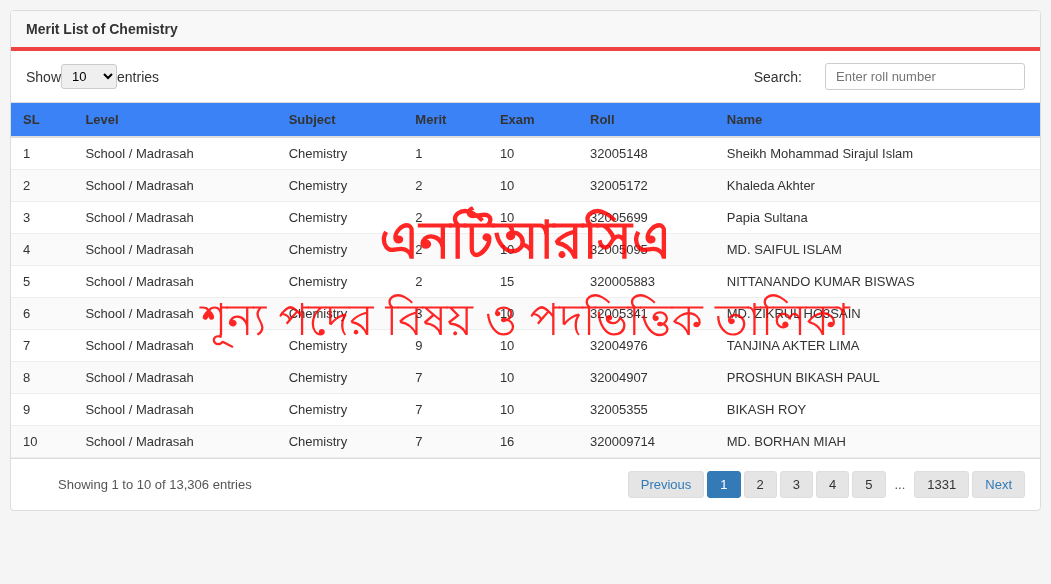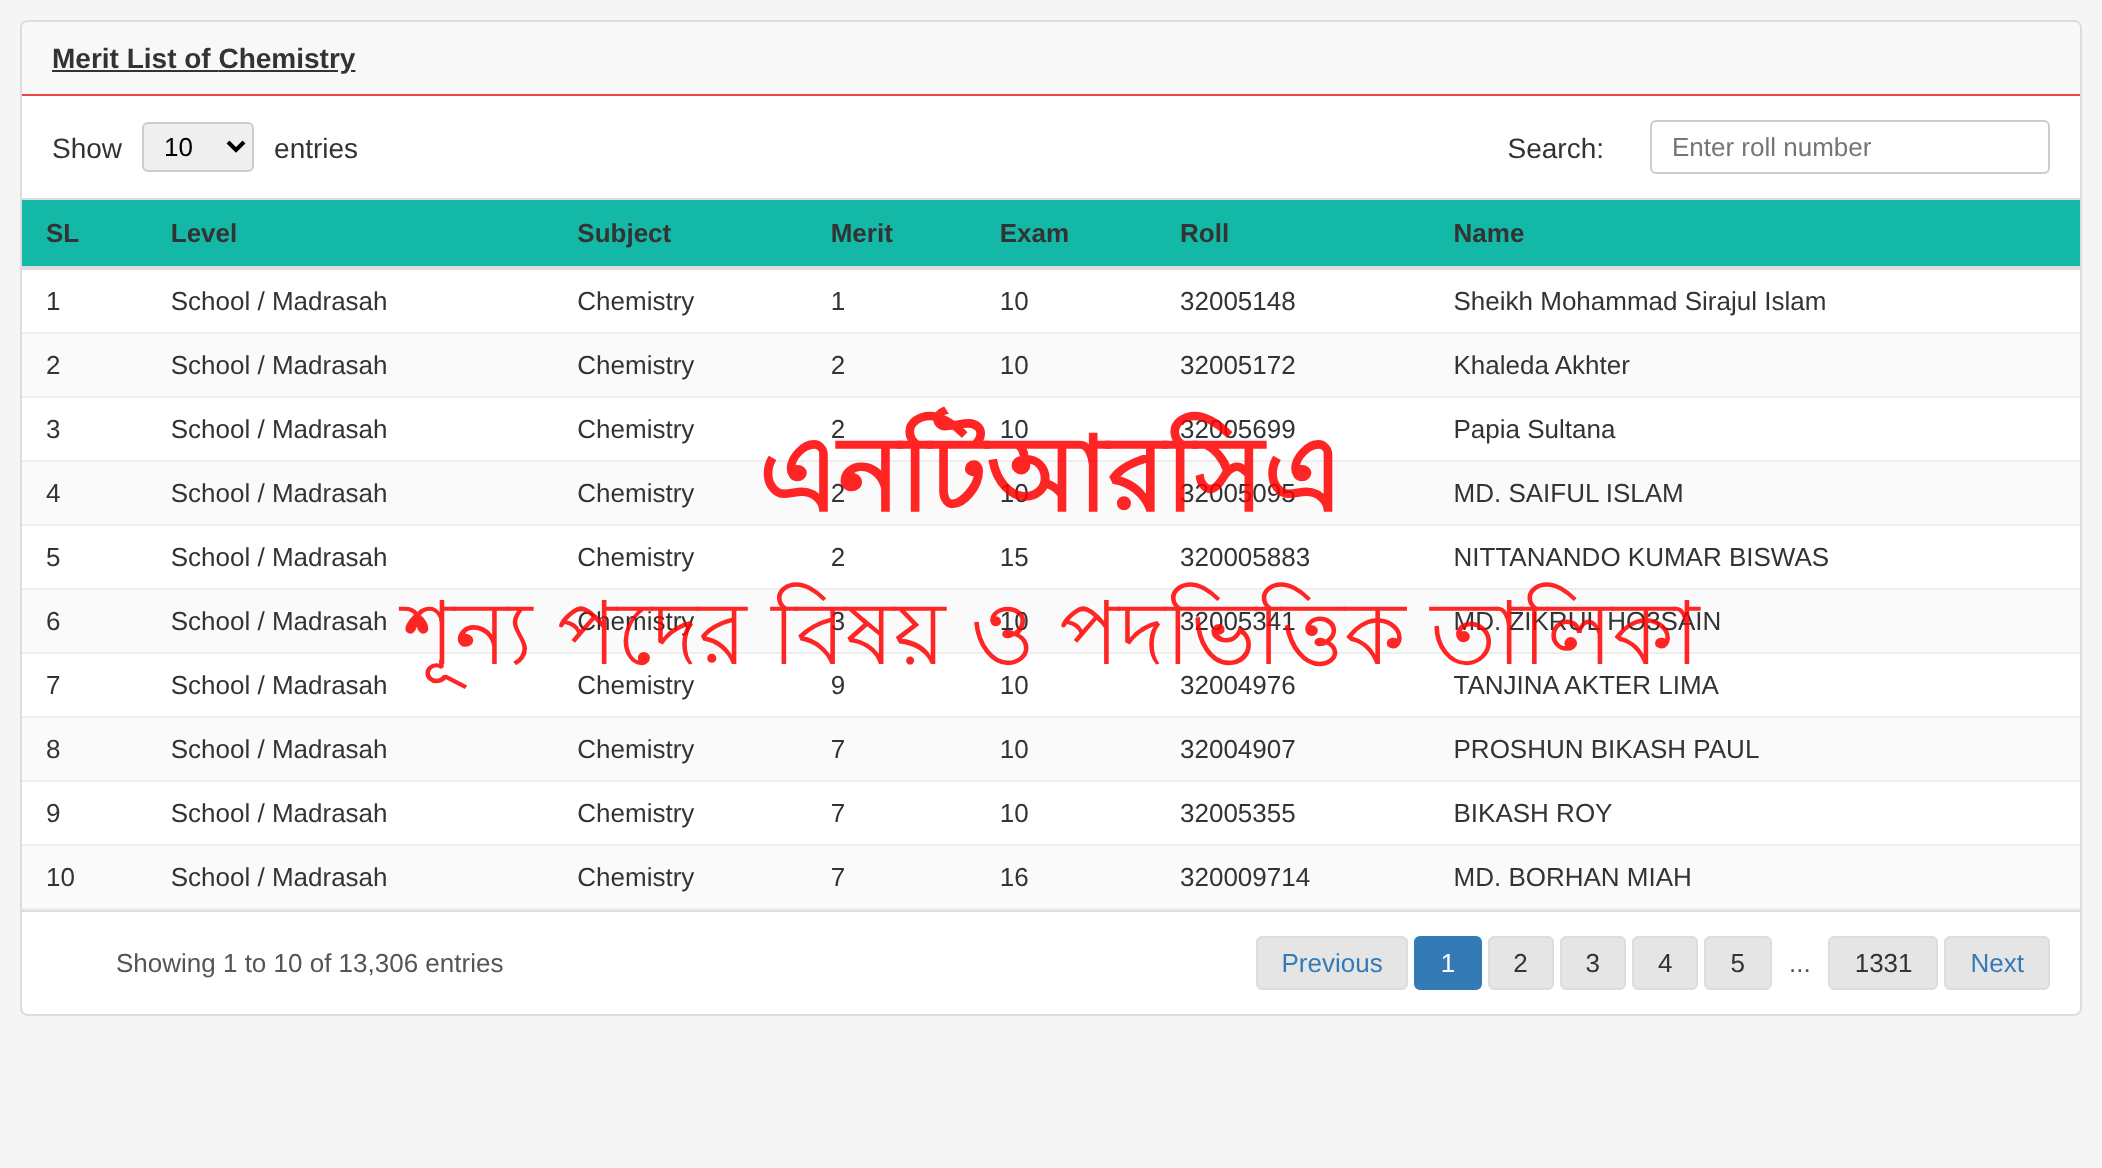--- a/index.html
+++ b/index.html
@@ -9,42 +9,41 @@
       background: #fff;
       border: 1px solid #ddd;
       border-radius: 4px;
       margin: 10px;
       padding: 0;
       overflow: hidden;
     }
 
     .page-header {
       background: #f8f8f8;
-      border-bottom: 1px solid #ef4444;
+      border-bottom: 4px solid #ef4444;
       padding: 10px 15px;
       font-size: 14px;
       font-weight: normal;
-      text-decoration: underline;
     }
 
     .page-header span {
       font-weight: bold;
     }
 
     .controls-row {
       display: flex;
       justify-content: space-between;
       align-items: center;
       padding: 12px 15px;
     }
 
     .show-entries {
       display: flex;
       align-items: center;
-      gap: 10px;
+      gap: 0;
     }
 
     .show-entries select {
       border: 1px solid #ccc;
       border-radius: 3px;
       padding: 3px 6px;
       font-size: 13px;
     }
 
     .search-box {
@@ -66,21 +65,21 @@
       overflow-x: auto;
     }
 
     table {
       width: 100%;
       border-collapse: collapse;
       font-size: 13px;
     }
 
     table thead tr {
-      background: #14b8a6;
+      background: #3b82f6;
       border-top: 1px solid #ddd;
       border-bottom: 2px solid #ddd;
     }
 
     table thead th {
       padding: 9px 12px;
       text-align: left;
       font-weight: bold;
       color: #333;
       border-bottom: 1px solid #ccc;

